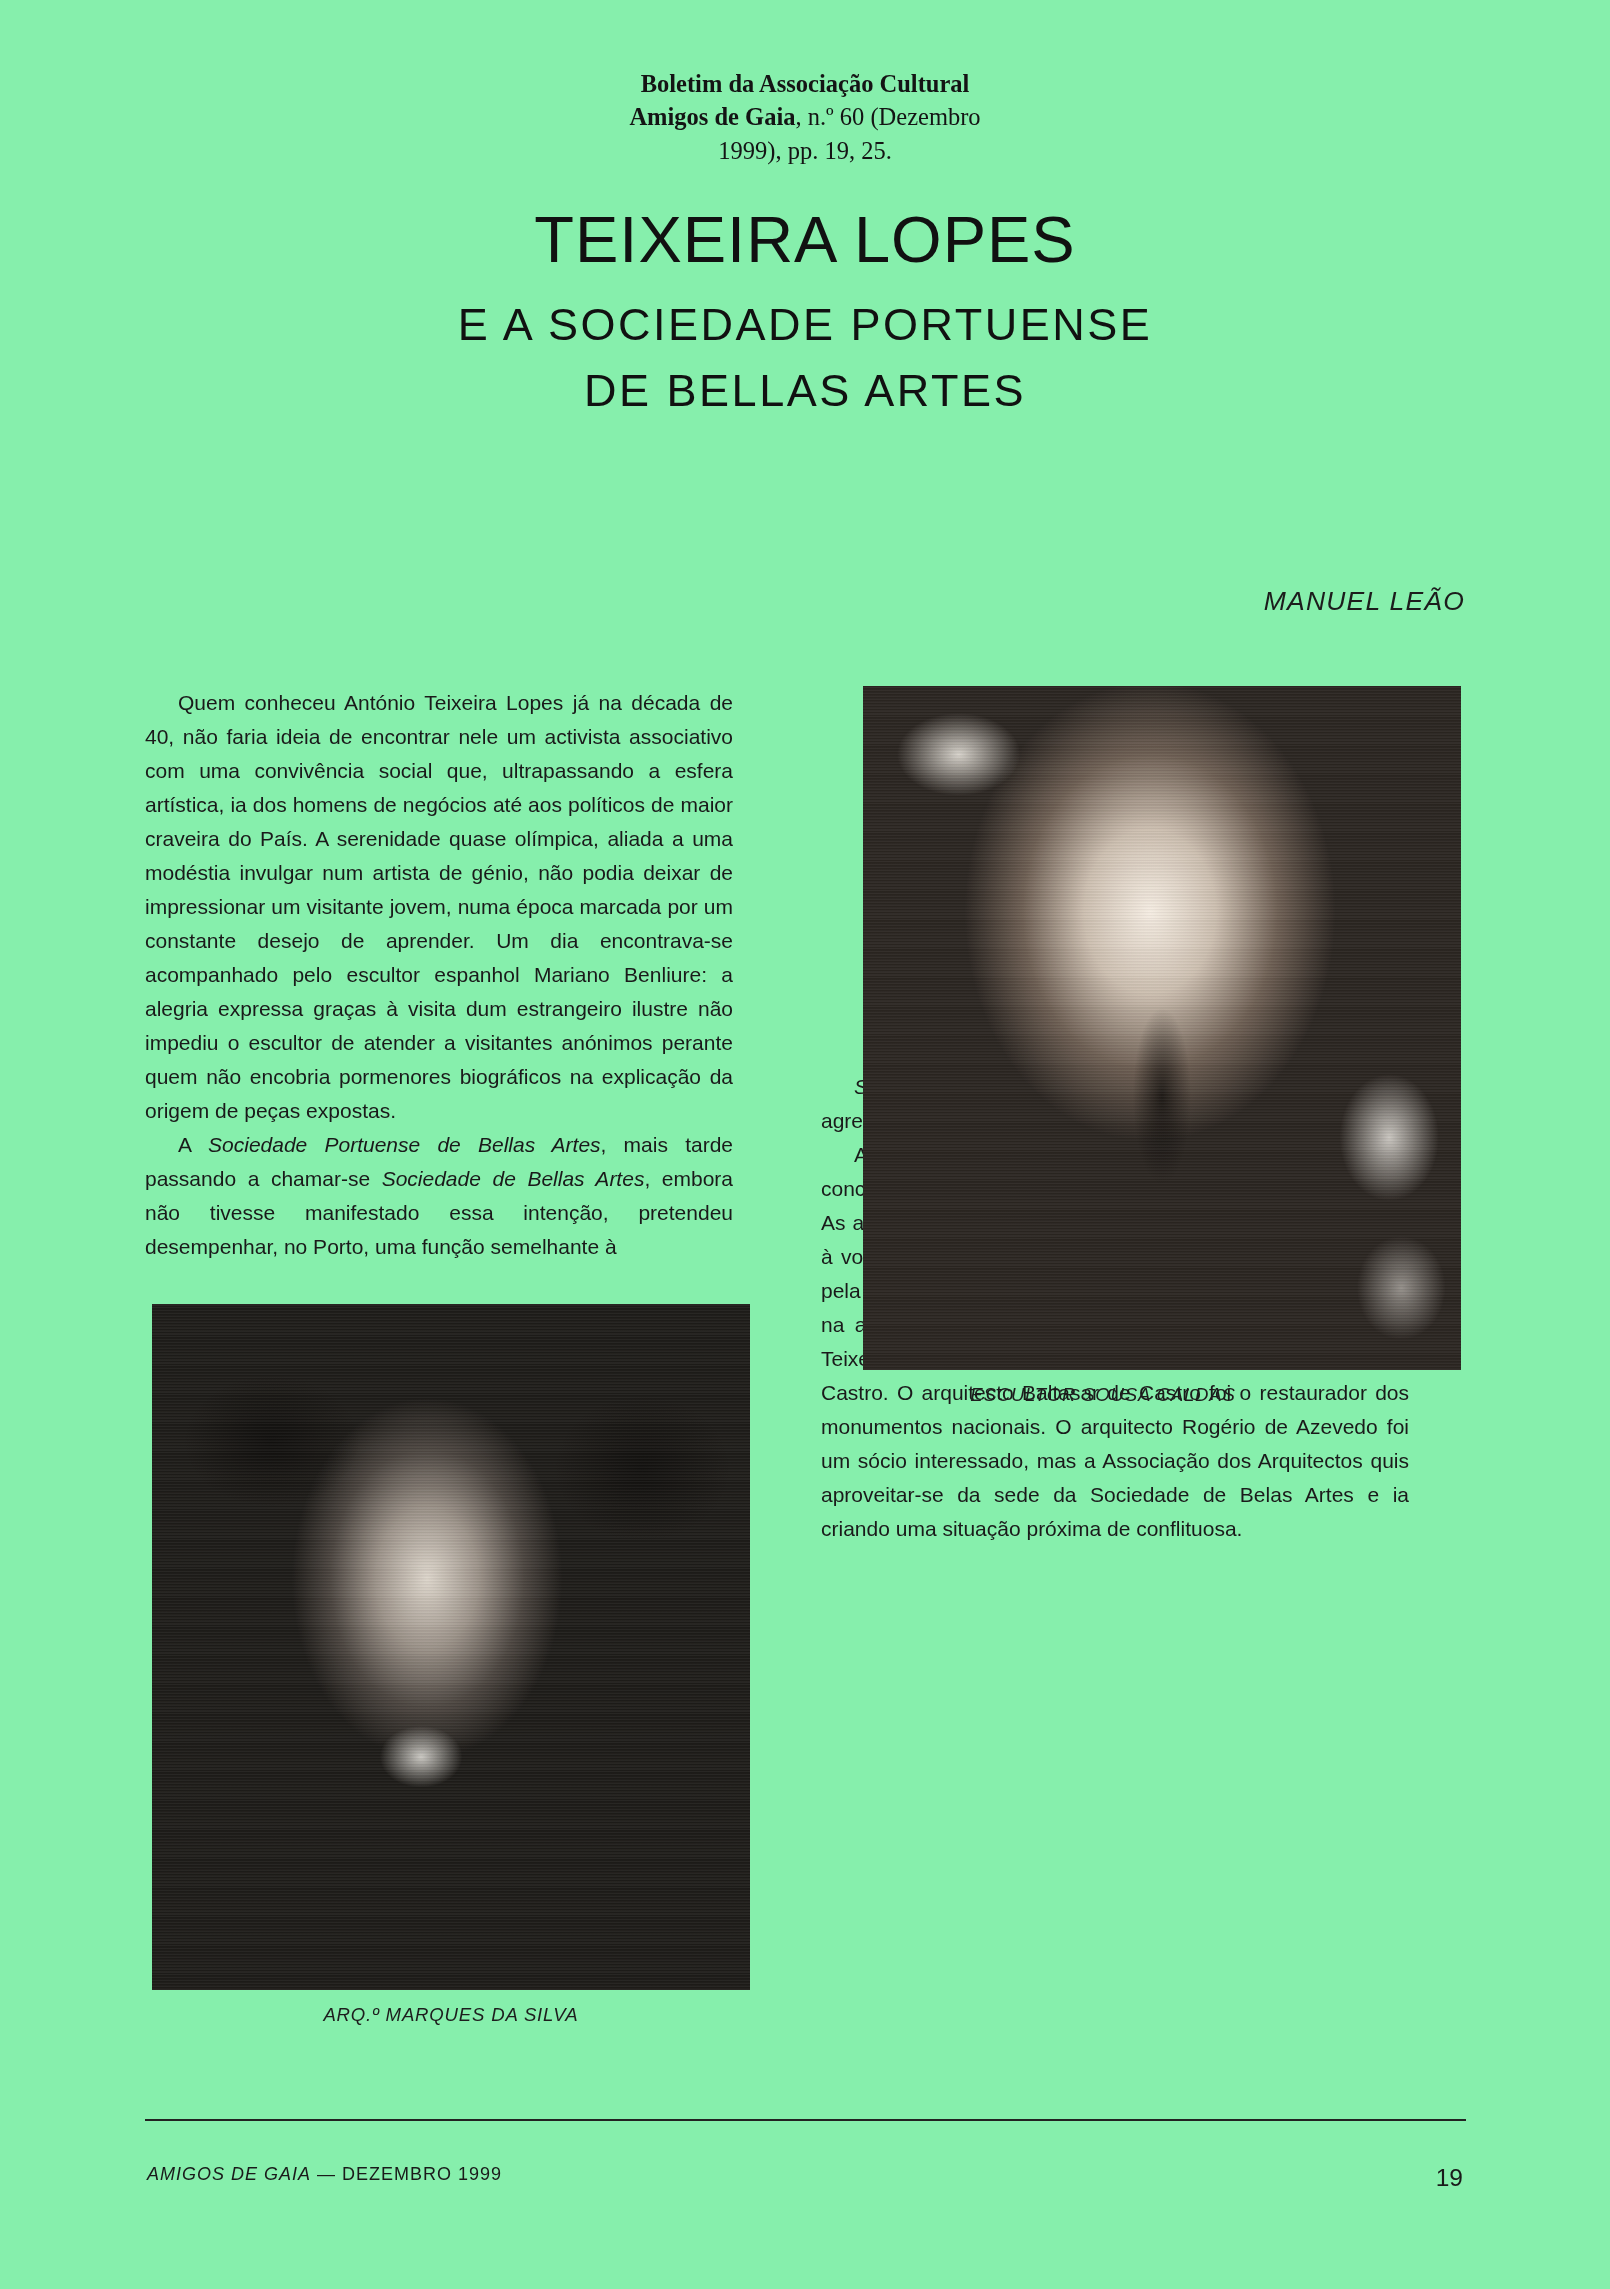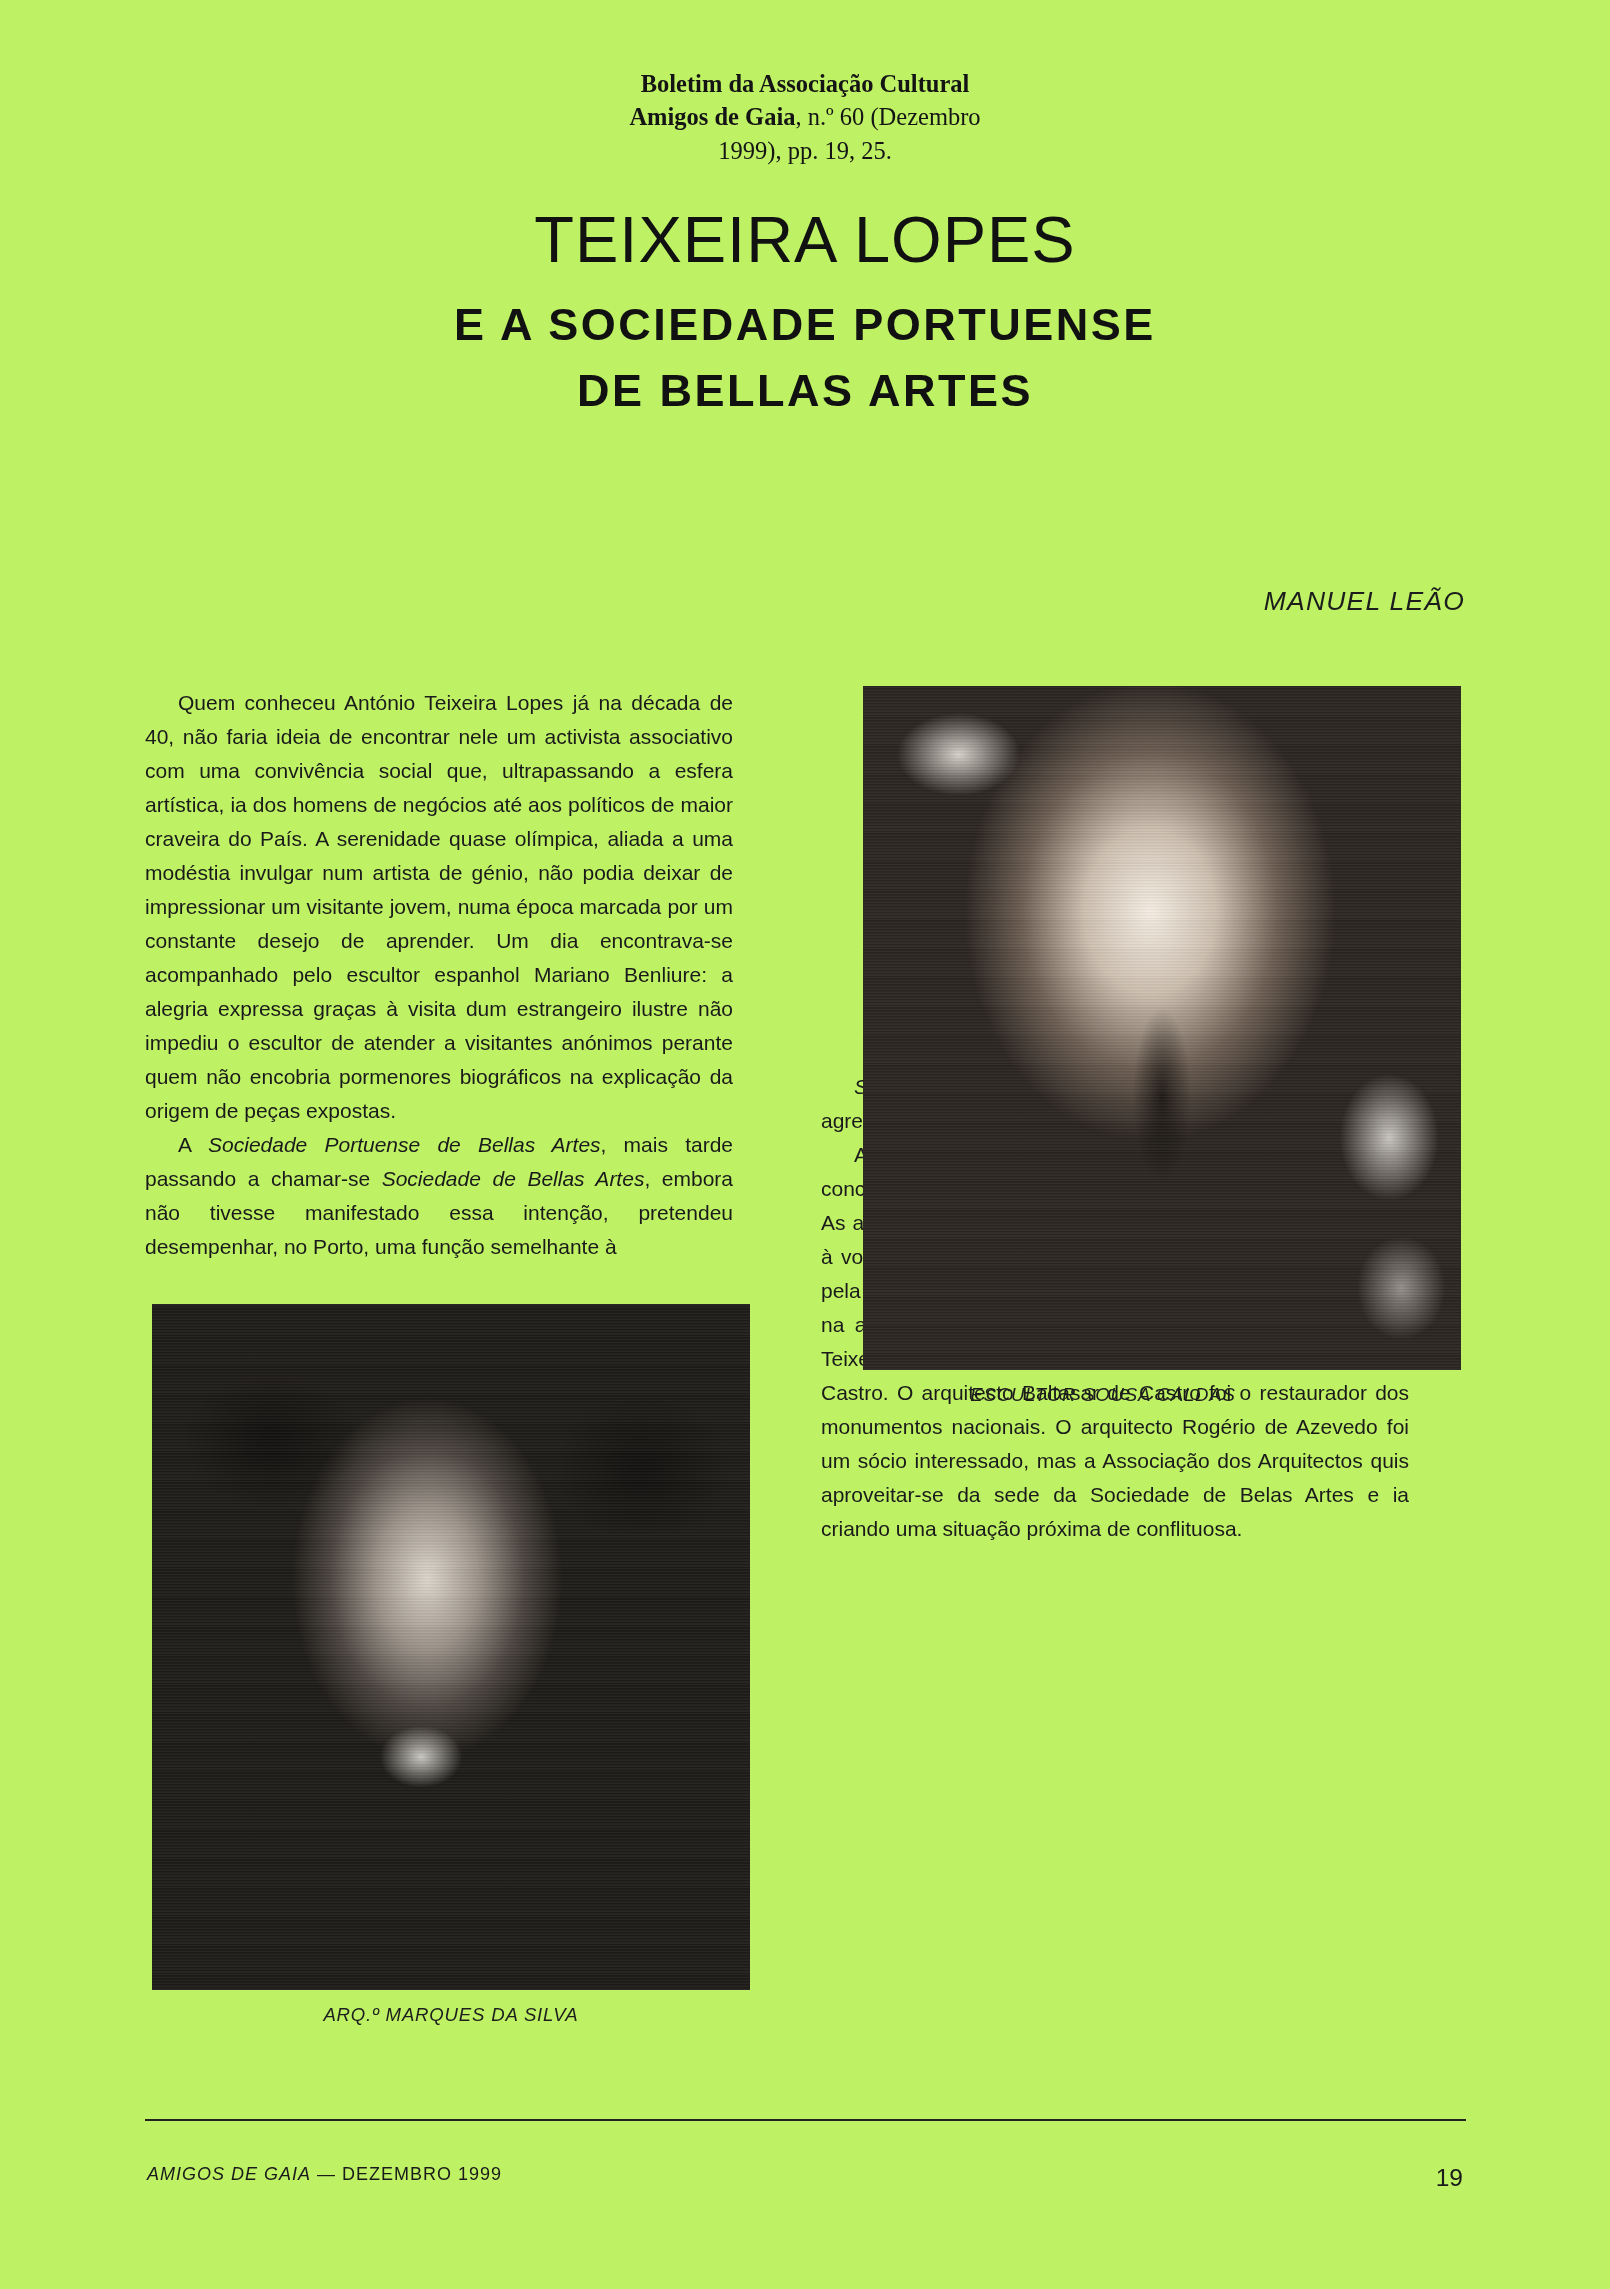--- a/index.html
+++ b/index.html
@@ -11,21 +11,21 @@
     width: 1610px;
     height: 2290px;
     position: relative;
     font-family: "Liberation Sans", sans-serif;
     color: #1a1a1a;
     overflow: hidden;
   }
   .page {
     position: absolute;
     inset: 0;
-    background: #bef264;
+    background: #86efac;
   }
 
   
   .masthead {
     position: absolute;
     top: 67px;
     left: 0;
     width: 100%;
     text-align: center;
     font-family: "Liberation Serif", serif;
@@ -47,21 +47,21 @@
     font-size: 65px;
     letter-spacing: 1px;
     font-weight: normal;
     margin: 16px;
     line-height: 1.18;
     color: #111;
   }
   .title-sub {
     font-size: 45px;
     letter-spacing: 2.5px;
-    font-weight: bold;
+    font-weight: normal;
     margin: 13px 0 0 0;
     line-height: 1.35;
     color: #111;
   }
 
   
   .author {
     position: absolute;
     top: 586px;
     right: 145px;

